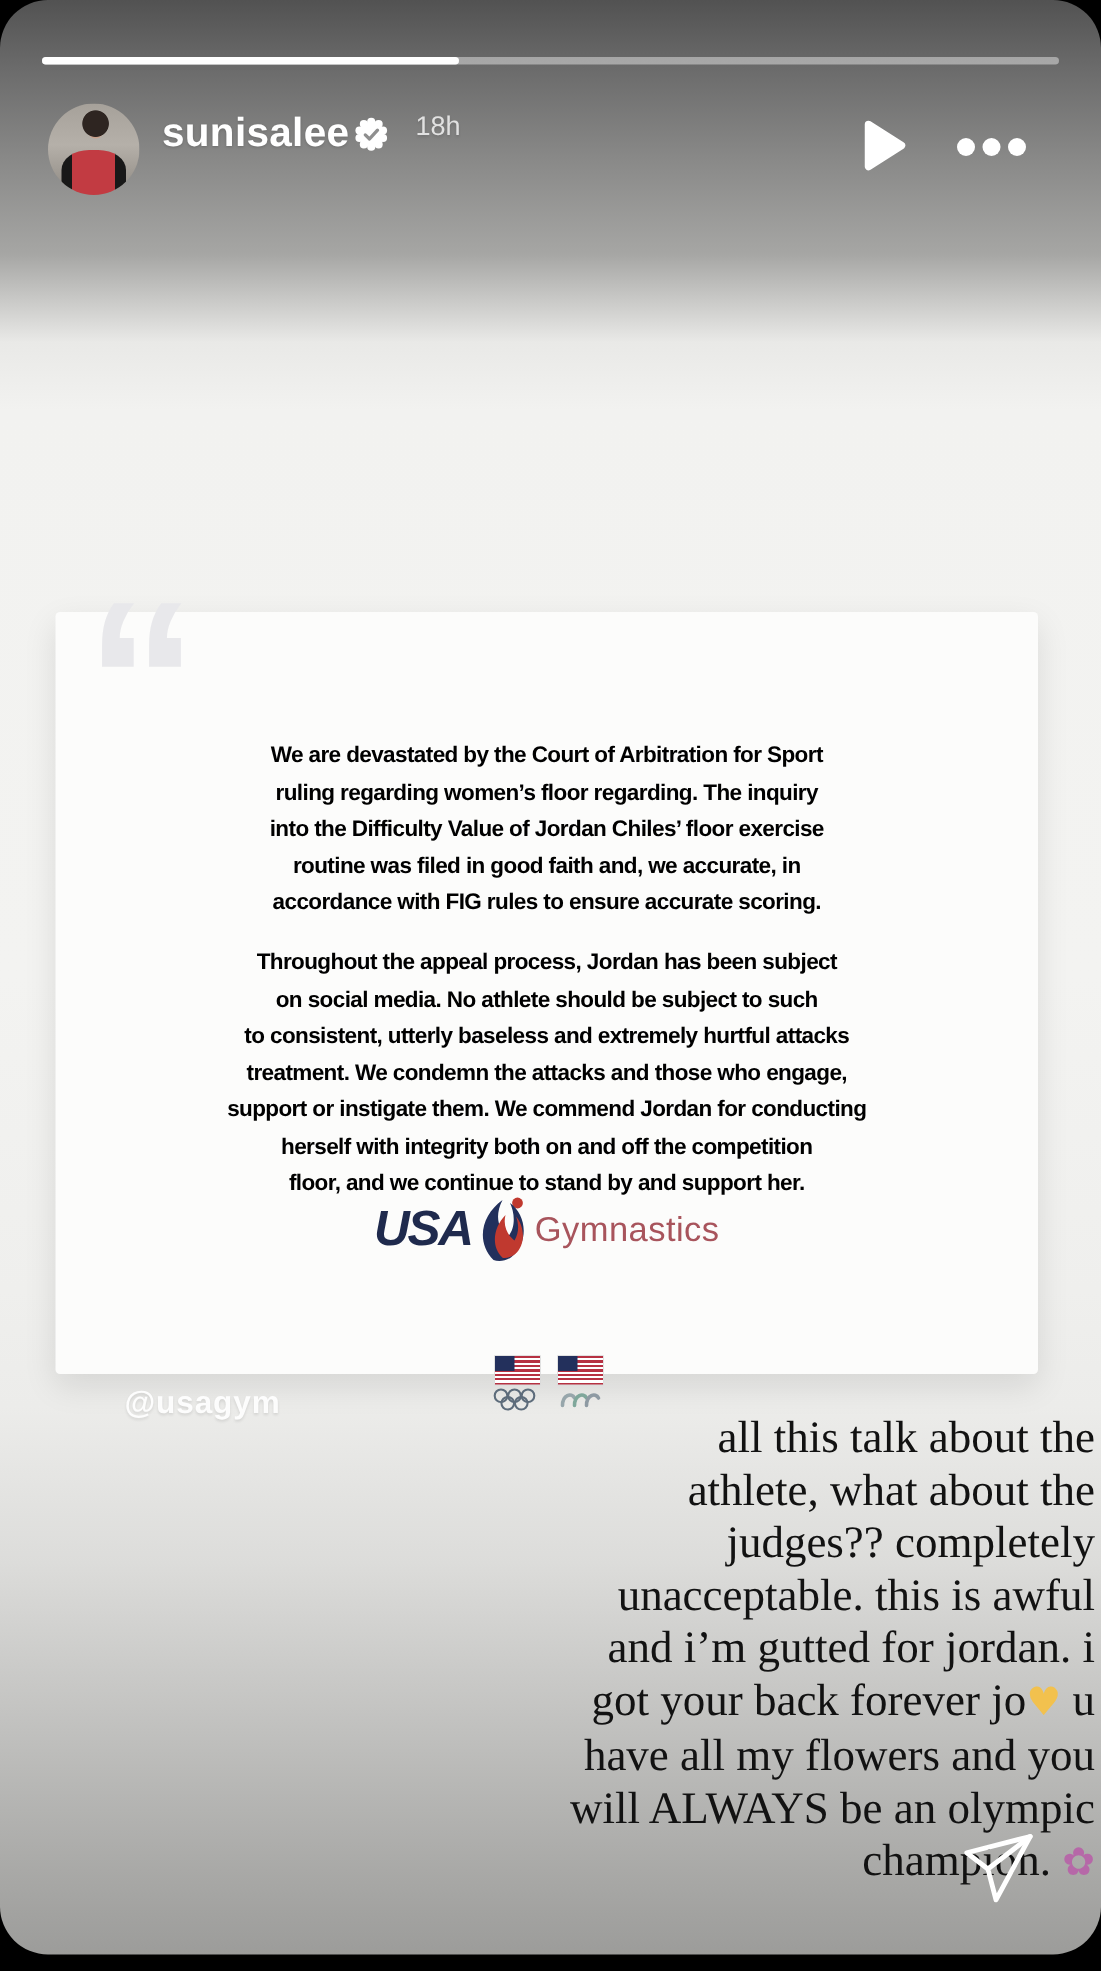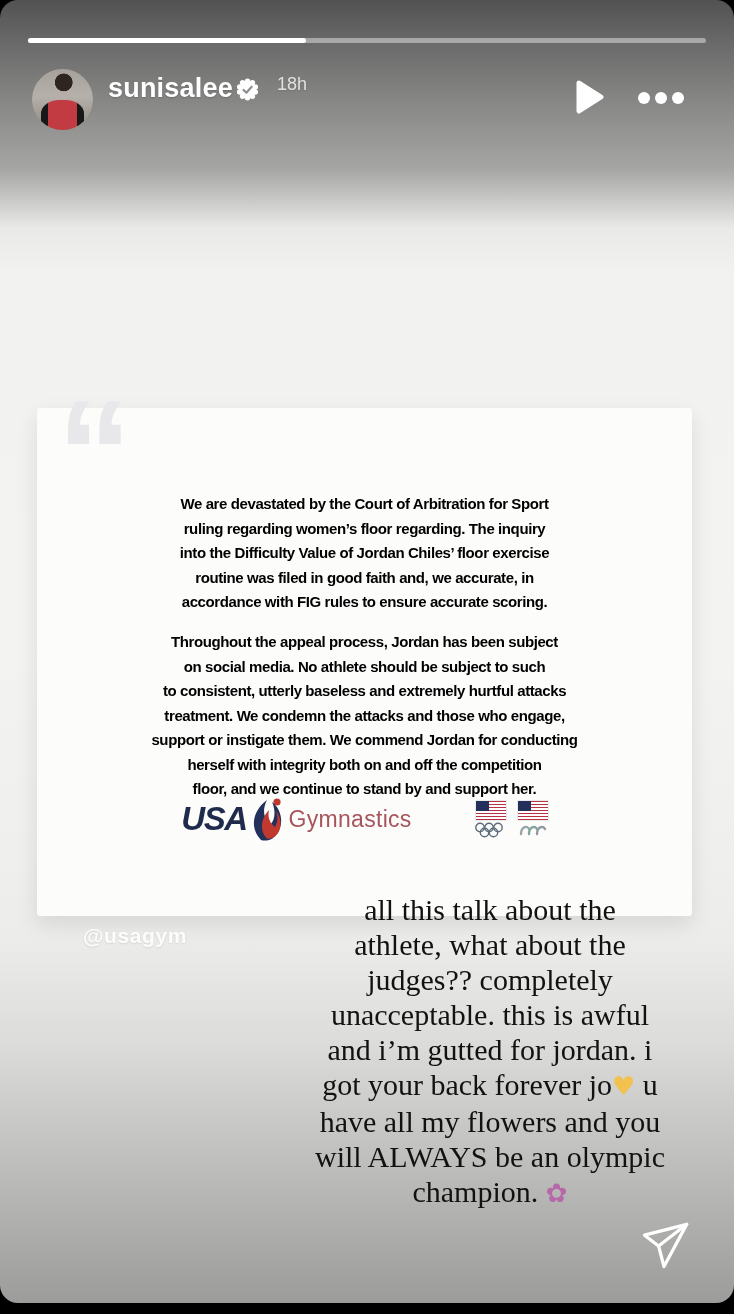--- a/index.html
+++ b/index.html
@@ -2,21 +2,21 @@
 <html><head>
 <meta charset="utf-8">
 <style>
   html,body{margin:0;padding:0;}
   body{
     width:734px;height:1314px;background:#000;position:relative;overflow:hidden;
     font-family:"Liberation Sans",sans-serif;
   }
   .story{
     position:absolute;left:0;top:0;width:734px;height:1303px;
-    border-radius:18px;overflow:hidden;
+    border-radius:32px;overflow:hidden;
     background:linear-gradient(180deg,
       #525252 0%,#6b6b6b 3.5%,#888887 8%,#a6a6a4 13%,
       #e9e9e7 17.5%,#f2f2f0 21%,#f3f3f1 50%,#efefed 66%,
       #ececea 72%,#dcdcda 80%,#c2c2c0 88%,#a8a8a6 96%,#9c9c9a 100%);
   }
   
   .progress-track{
     position:absolute;left:28px;top:38px;width:678px;height:5px;
     background:rgba(255,255,255,.42);border-radius:3px;
   }
@@ -59,21 +59,21 @@
     font-weight:900;color:#e8e8eb;font-family:"Liberation Sans",sans-serif;
     user-select:none;
   }
   .stmt{position:absolute;left:0;right:0;color:#000000;font-weight:700;
     font-size:15px;line-height:24.5px;letter-spacing:-.4px;}
   .stmt-p1{top:84px;}
   .stmt-p2{top:222px;}
   .stmt-line{white-space:nowrap;text-align:center;}
   
   .logos{position:absolute;left:0;right:0;top:388px;display:flex;
-    justify-content:center;align-items:center;gap:62px;}
+    justify-content:center;align-items:center;gap:62px;flex-direction:column;}
   .usag{display:flex;align-items:center;}
   .usag-usa{font-size:33px;font-weight:900;font-style:italic;color:#1f2a4d;letter-spacing:-1.5px;}
   .usag-flame{margin:0 2px 0 0;}
   .usag-word{font-size:23px;color:#a8545c;letter-spacing:.3px;}
   .usopc{display:flex;align-items:flex-start;gap:10px;}
   .flag-unit{display:flex;flex-direction:column;align-items:center;gap:2px;}
   .flag{
     width:30px;height:19px;position:relative;
     background:repeating-linear-gradient(180deg,#b63142 0 1.5px,#fff 1.5px 2.95px);
     box-shadow:0 0 0 .5px #d8d8d8;
@@ -82,21 +82,21 @@
     background:#23305c;}
   .usopc-text{font-size:9.5px;font-weight:700;color:#2a3350;line-height:11.5px;
     letter-spacing:.2px;padding-top:3px;}
   
   .mention{
     position:absolute;left:55px;top:924px;font-size:21px;font-weight:700;
     color:rgba(255,255,255,.93);letter-spacing:.6px;
     text-shadow:0 1px 2px rgba(0,0,0,.10);cursor:pointer;margin-left:28px;
   }
   .caption{
-    position:absolute;left:250px;top:892px;width:480px;text-align:center;
+    position:absolute;left:250px;top:941px;width:480px;text-align:right;
     font-family:"Liberation Serif","DejaVu Serif",serif;
     font-size:30px;line-height:35px;color:#121212;
   }
   .em-heart{color:#f2c14e;font-family:"DejaVu Sans",sans-serif;font-size:26px;}
   .em-bouquet{color:#b668a8;font-family:"DejaVu Sans",sans-serif;font-size:26px;}
   .share{position:absolute;left:638px;top:1220px;width:52px;height:52px;cursor:pointer;}
 </style>
 </head>
 <body>
 

